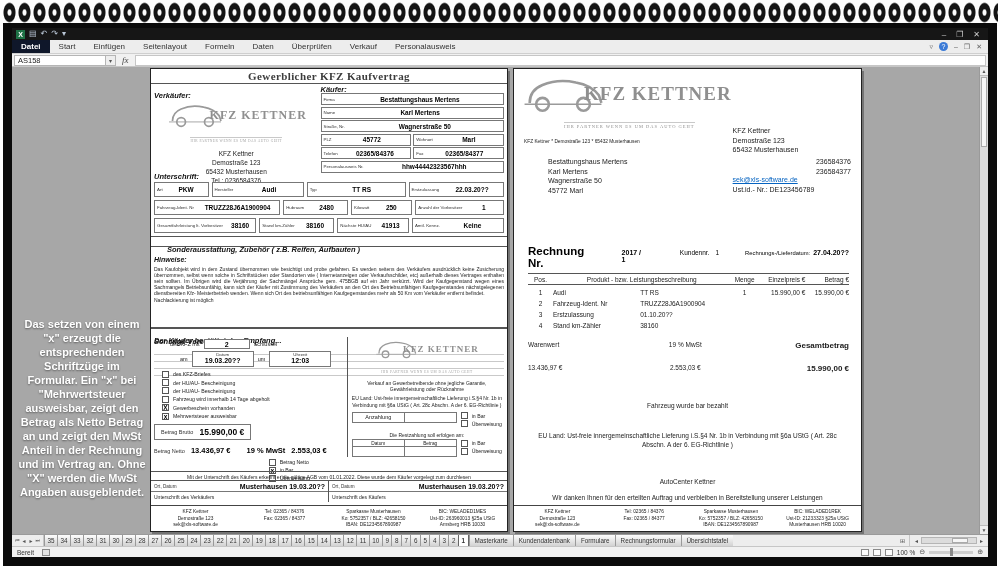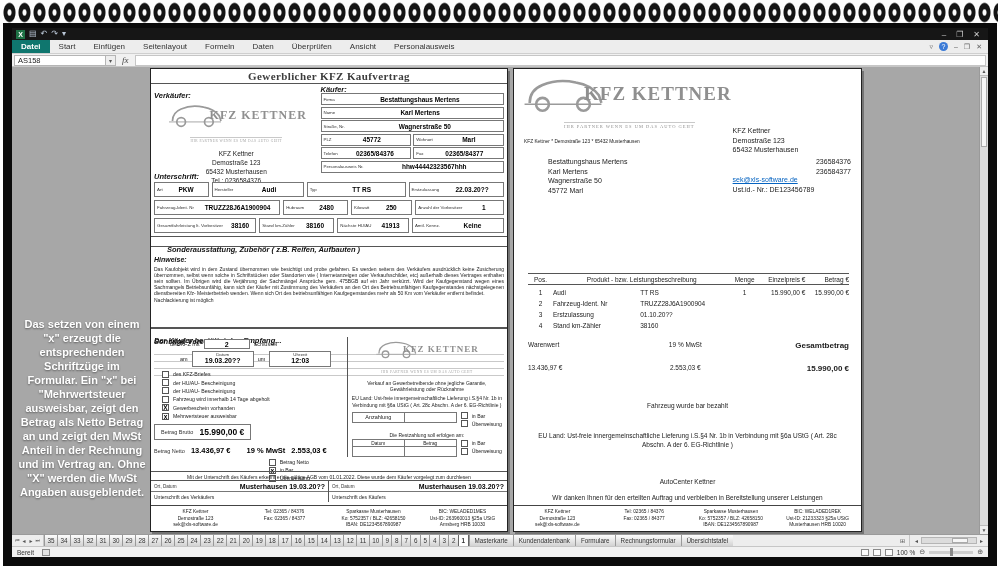--- a/index.html
+++ b/index.html
@@ -21,21 +21,21 @@
   .titlebar { position:absolute; left:0; top:0; right:0; height:12px; background:#161616; color:#c9c9c9;
     display:flex; align-items:center; font-size:8px; }
   .titlebar .qat { display:flex; align-items:center; gap:4px; padding-left:4px; }
   .xl-ico { width:9px; height:9px; background:#1e7145; color:#fff; font-size:7px; line-height:9px; text-align:center; font-weight:bold; }
   .ico { font-size:8px; line-height:10px; color:#b9c6d6; }
   .winbtns { margin-left:auto; display:flex; gap:10px; padding-right:8px; color:#cfcfcf; font-size:8px; }
 
   .ribbonbar { position:absolute; left:0; top:12px; right:0; height:14px; background:#ededed; border-bottom:1px solid #cfcfcf;
     display:flex; align-items:stretch; font-size:8px; color:#333; }
   .rtab { padding:0 9px; display:flex; align-items:center; }
-  .rtab.active { background:#0f766e; color:#fff; font-weight:bold; }
+  .rtab.active { background:#0f172a; color:#fff; font-weight:bold; }
   .ribbon-right { margin-left:auto; display:flex; align-items:center; gap:6px; padding-right:6px; }
   .helpdot { width:9px; height:9px; border-radius:50%; background:#3b7ad6; color:#fff; font-size:7px; line-height:9px; text-align:center; }
   .minibtn { color:#666; font-size:7px; }
 
   .formulabar { position:absolute; left:0; top:26px; right:0; height:13px; background:#f1f1f1; border-bottom:1px solid #c6c6c6;
     display:flex; align-items:center; font-size:8px; }
   .namebox { width:92px; height:11px; background:#fff; border:1px solid #b5b5b5; margin-left:2px; padding:0 3px;
     font-size:7.5px; line-height:10px; color:#222; }
   .nb-drop { width:10px; height:11px; border:1px solid #b5b5b5; border-left:none; background:#eee; font-size:6px; text-align:center; line-height:10px; color:#555; }
   .fx { font-family:"Liberation Serif",serif; font-style:italic; font-size:9px; color:#444; padding:0 6px; }
@@ -208,21 +208,21 @@
   </div>
 
   <div class="ribbonbar">
     <span class="rtab active">Datei</span>
     <span class="rtab">Start</span>
     <span class="rtab">Einfügen</span>
     <span class="rtab">Seitenlayout</span>
     <span class="rtab">Formeln</span>
     <span class="rtab">Daten</span>
     <span class="rtab">Überprüfen</span>
-    <span class="rtab">Ansicht</span>
+    <span class="rtab">Verkauf</span>
     <span class="rtab">Personalausweis</span>
     <div class="ribbon-right">
       <span class="minibtn">▿</span>
       <span class="helpdot">?</span>
       <span class="minibtn">–</span>
       <span class="minibtn">❐</span>
       <span class="minibtn">✕</span>
     </div>
   </div>
 
@@ -591,20 +591,28 @@
       <div class="i-email">sek@xls-software.de</div>
       <div class="i-ustid">Ust.id.- Nr.:  DE123456789</div>
 
       <div class="i-recipient">
         <div>Bestattungshaus Mertens</div>
         <div>Karl Mertens</div>
         <div>Wagnerstraße 50</div>
         <div>45772    Marl</div>
       </div>
 
+      <div class="i-rechnung">
+        <span class="big">Rechnung Nr.</span>
+        <span class="nr">2017 / 1</span>
+        <span class="kd">Kundennr.</span>
+        <span class="kdv">1</span>
+        <span class="dl">Rechnungs-/Lieferdatum:</span>
+        <span class="dv">27.04.20??</span>
+      </div>
 
       <div class="i-table">
         <div class="i-thead">
           <span class="tc">Pos.</span>
           <span style="grid-column:span 2; text-align:center;">Produkt - bzw. Leistungsbeschreibung</span>
           <span class="tc">Menge</span>
           <span class="tr">Einzelpreis €</span>
           <span class="tr">Betrag €</span>
         </div>
         <div class="i-row" style="margin-top:2px;">

